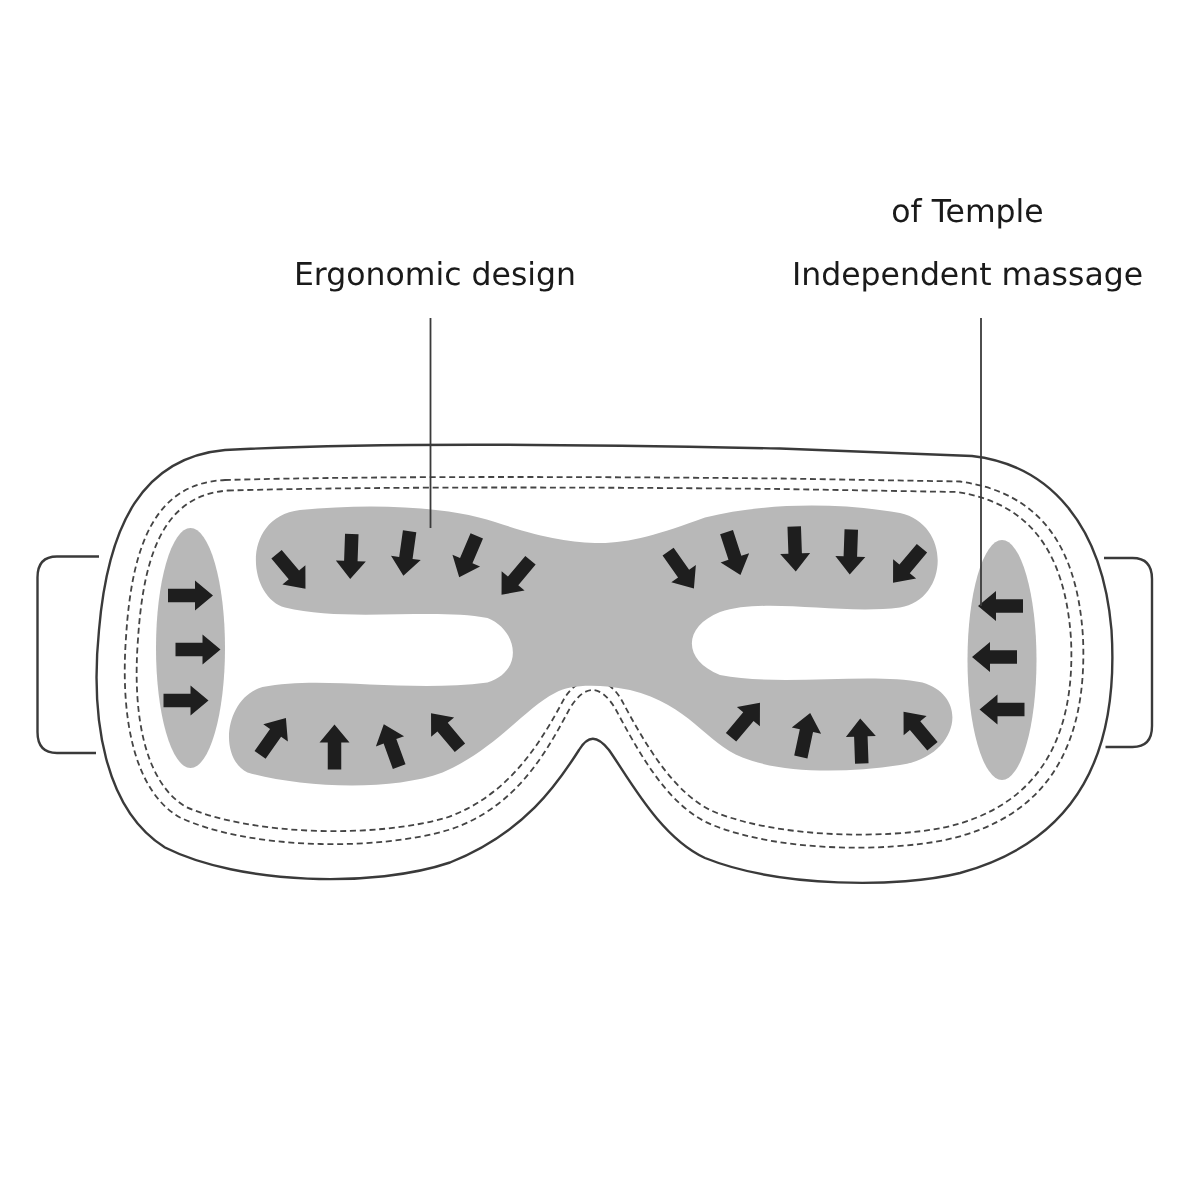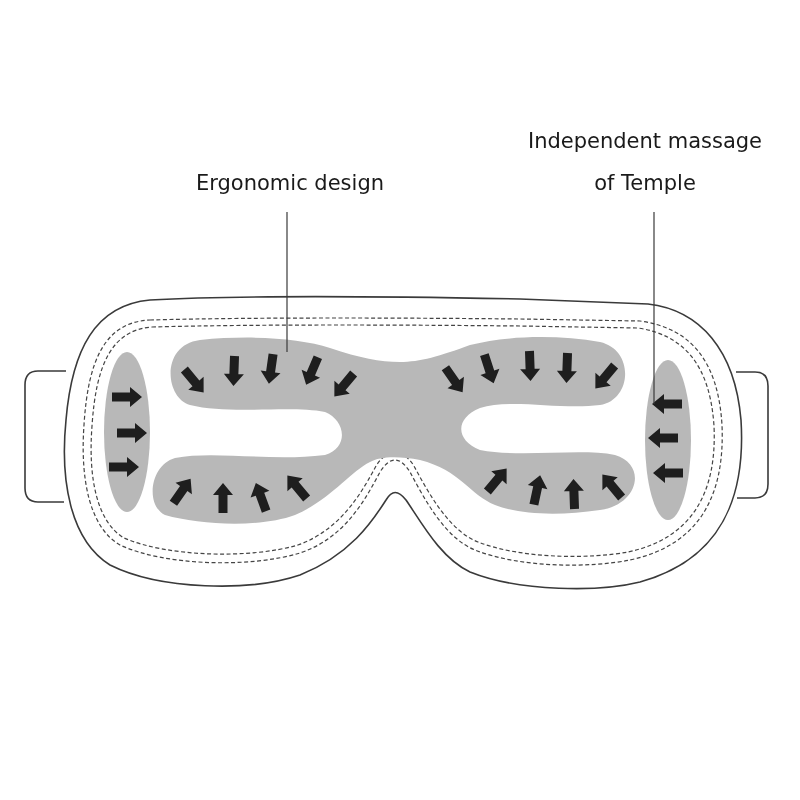--- a/index.html
+++ b/index.html
@@ -17,22 +17,22 @@
     #label-temple { left: 505px; top: 120px; width: 280px; }
     svg { position: absolute; left: 0; top: 0; }
   </style>
 </head>
 <body>
 
 <div class="label" id="label-ergo">
   <span>Ergonomic design</span>
 </div>
 <div class="label" id="label-temple">
+  <div>of Temple</div>
   <div>Independent massage</div>
-  <div>of Temple</div>
 </div>
 
 <svg width="800" height="800" viewBox="0 0 800 800">
   <defs>
 
     <path id="arr" d="M-15,-4.5 L3,-4.5 L3,-10 L15,0 L3,10 L3,4.5 L-15,4.5 Z"></path>
   </defs>
 
   <path d="M66,371 L38,371 Q25,371 25,385 L25,488 Q25,502 38,502 L64,502" fill="#ffffff" stroke="#3a3a3a" stroke-width="1.6"></path>
   <path d="M736,372 L755,372 Q768,372 768,386 L768,484 Q768,498 755,498 L737,498" fill="#ffffff" stroke="#3a3a3a" stroke-width="1.6"></path>

